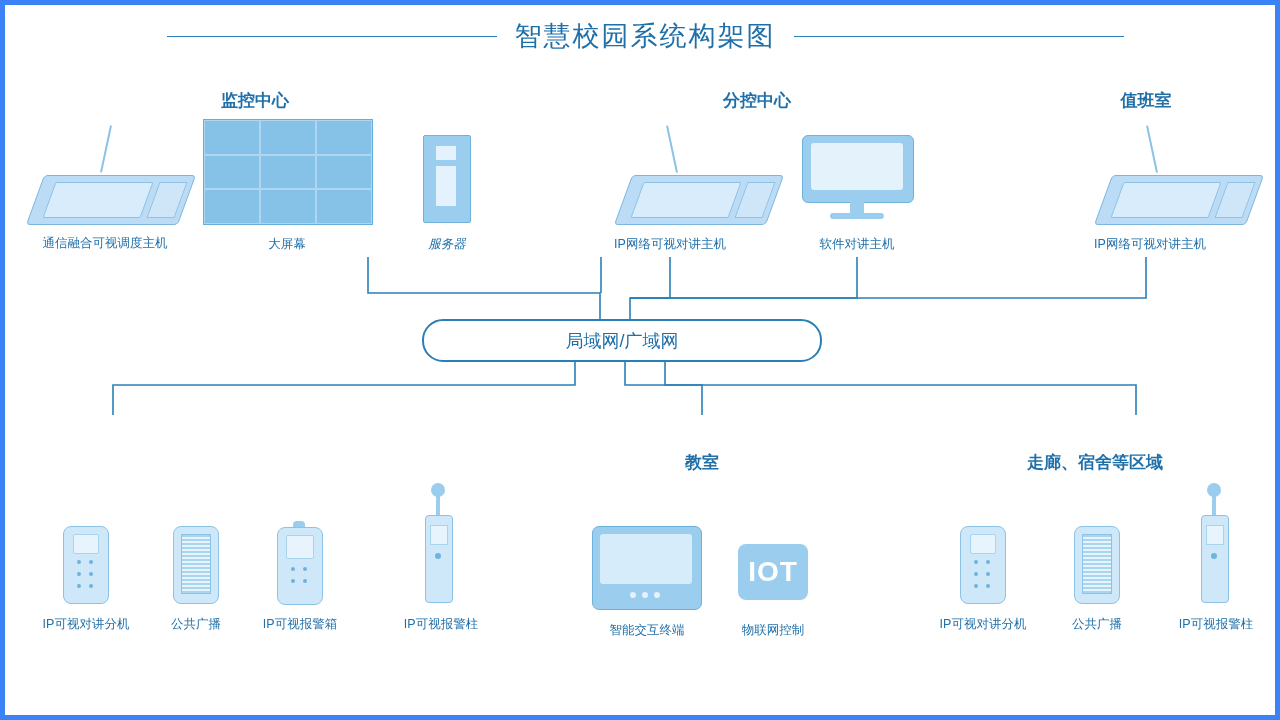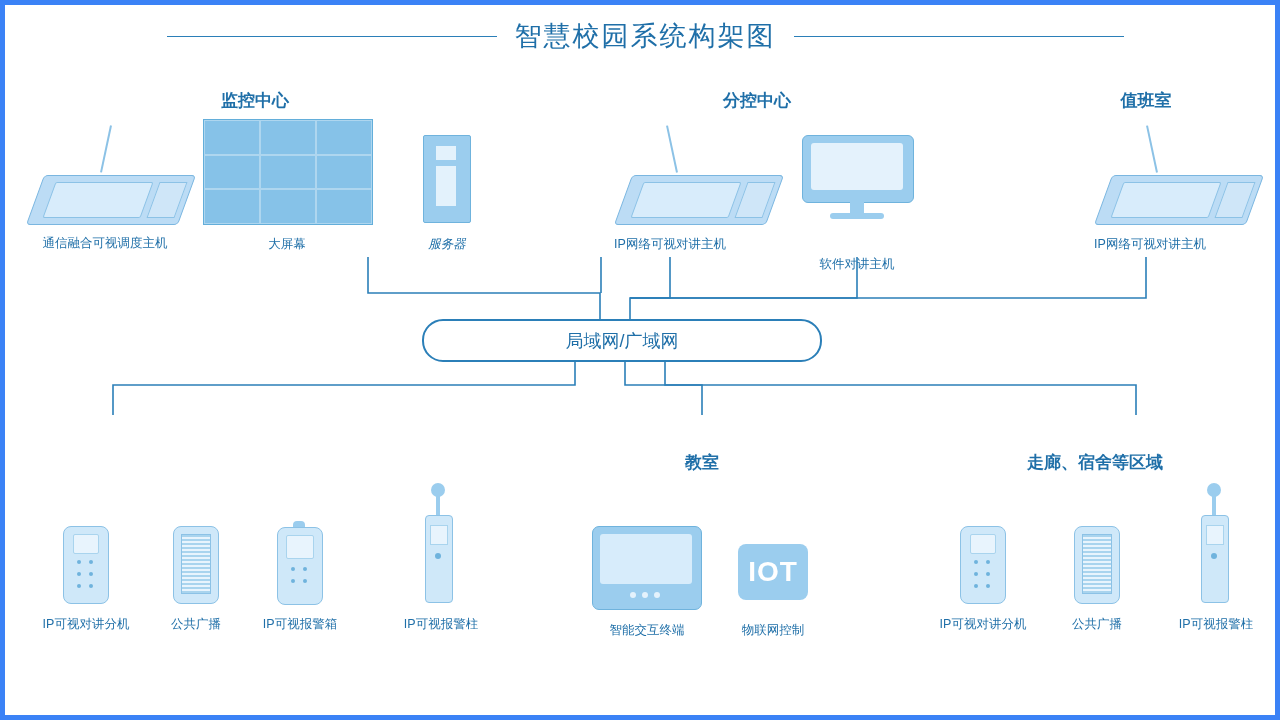--- a/index.html
+++ b/index.html
@@ -326,21 +326,21 @@
     <div class="console-keys" style="left:126px; top:57px;"></div>
   </div>
   <div class="dev-label" style="left:575px; top:231px; width:180px;">IP网络可视对讲主机</div>
 
   <div class="dev" style="left:797px; top:130px; width:110px; height:86px;">
     <div class="mon-body" style="left:0; top:0; width:110px; height:66px;"></div>
     <div class="mon-screen" style="left:9px; top:8px; width:92px; height:47px;"></div>
     <div class="mon-stand" style="left:48px; top:66px; width:14px; height:12px;"></div>
     <div class="mon-foot" style="left:28px; top:78px; width:54px; height:6px;"></div>
   </div>
-  <div class="dev-label" style="left:792px; top:231px; width:120px;margin-top:20px;">软件对讲主机</div>
+  <div class="dev-label" style="left:792px; top:231px; width:120px;">软件对讲主机</div>
 
   <div class="dev" style="left:1090px; top:120px; width:160px; height:95px;">
     <div class="mic-arm" style="left:56px; top:0px; height:48px; border-left:2px solid #8cc2e6; transform:rotate(-12deg);"></div>
     <div class="console-body" style="left:8px; top:50px;"></div>
     <div class="console-screen" style="left:22px; top:57px;"></div>
     <div class="console-keys" style="left:126px; top:57px;"></div>
   </div>
   <div class="dev-label" style="left:1055px; top:231px; width:180px;">IP网络可视对讲主机</div>
 
   <div class="grp-title" style="left:627px; top:446px; width:140px;">教室</div>

